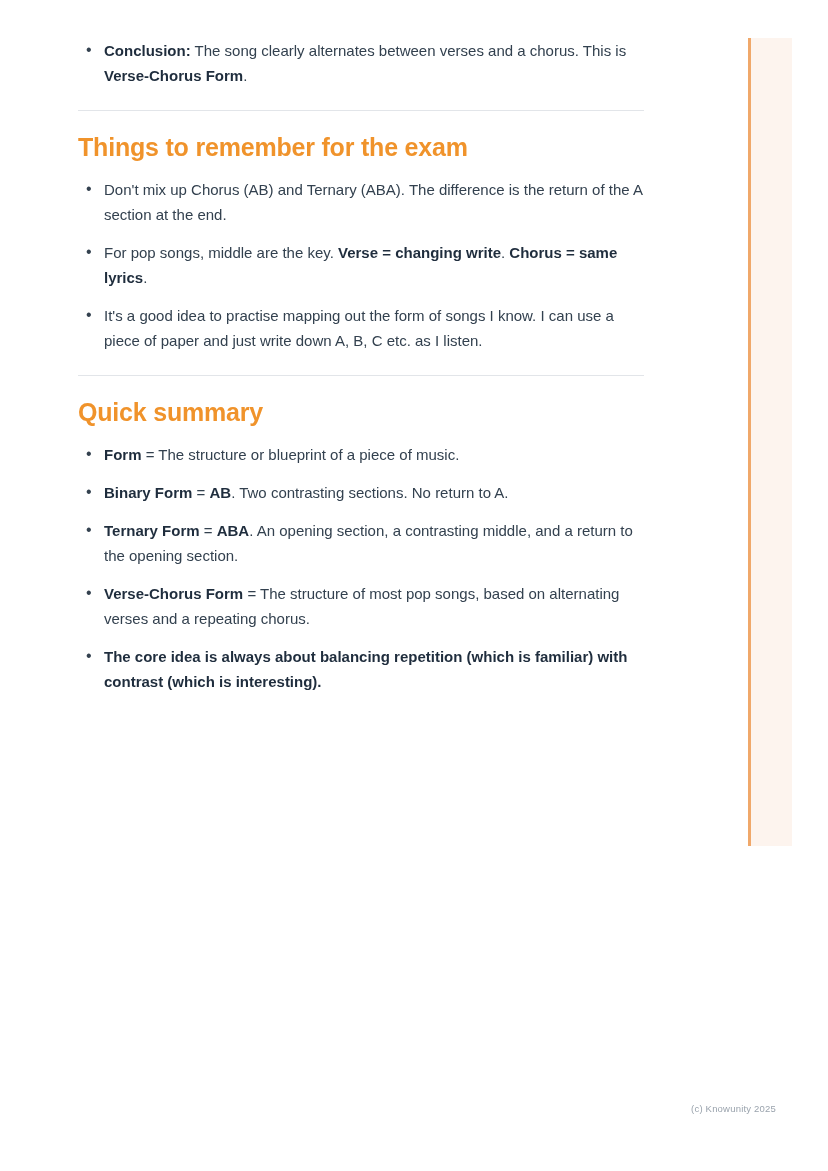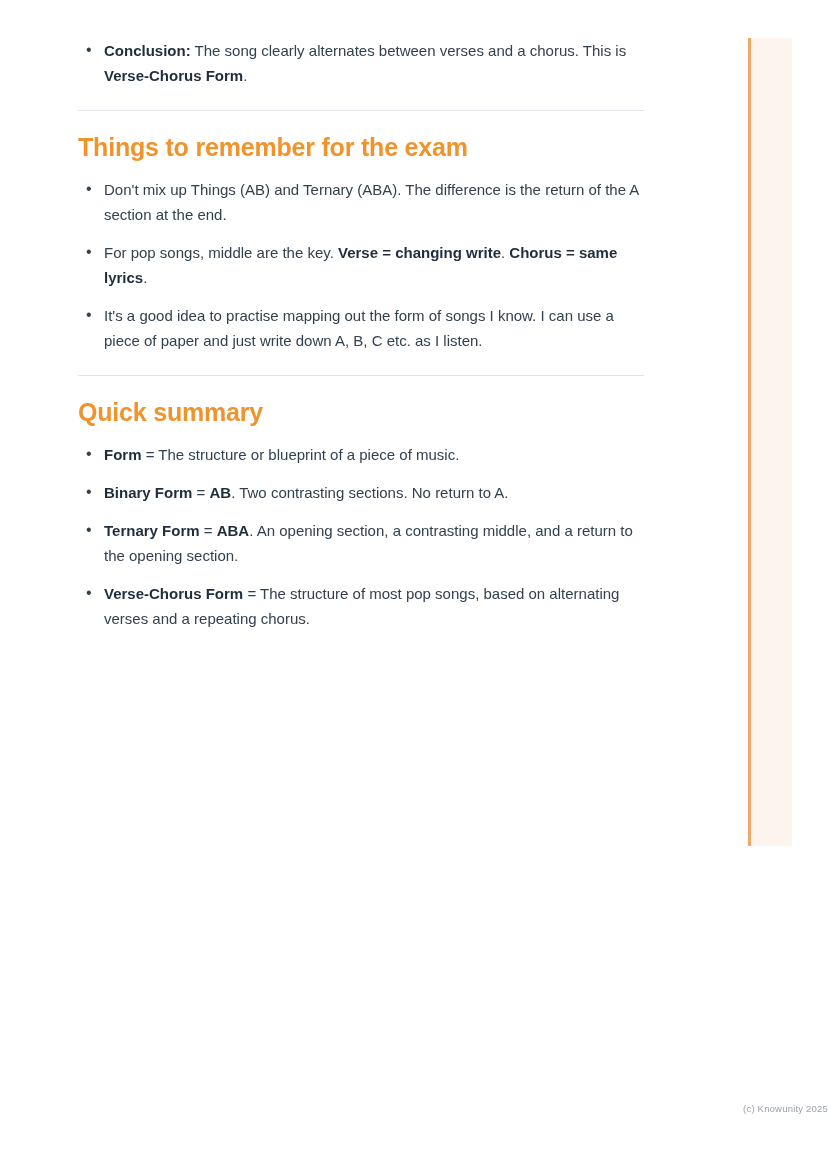--- a/index.html
+++ b/index.html
@@ -76,20 +76,21 @@
     letter-spacing: -0.2px;
   }
   .top-block { margin-top: 2px; }
   .summary-list li { margin-bottom: 12px; }
   .footer {
     position: absolute;
     left: 0;
     top: 1103px;
     width: 828px;
     text-align: right;
+    padding-right: 52px;
     font-size: 9.5px;
     color: #9aa3ad;
     letter-spacing: 0.2px;
   }
 </style>
 </head>
 <body>
 
 <div class="page">
 
@@ -98,32 +99,33 @@
   <div class="content">
 
     <ul class="bullets top-block">
         <li><b>Conclusion:</b><span> The song clearly alternates between verses and a chorus. This is </span><b>Verse-Chorus Form</b><span>.</span></li>
       </ul>
 
     <hr class="divider">
 
     <h2 class="section-title">Things to remember for the exam</h2>
     <ul class="bullets">
-        <li><span>Don't mix up Things (AB) and Ternary (ABA). The difference is the return of the A section at the end.</span></li>
+        <li><span>Don't mix up Chorus (AB) and Ternary (ABA). The difference is the return of the A section at the end.</span></li>
         <li><span>For pop songs, middle are the key. </span><b>Verse = changing write</b><span>. </span><b>Chorus = same lyrics</b><span>.</span></li>
         <li><span>It's a good idea to practise mapping out the form of songs I know. I can use a piece of paper and just write down A, B, C etc. as I listen.</span></li>
       </ul>
 
     <hr class="divider">
 
     <h2 class="section-title">Quick summary</h2>
     <ul class="bullets summary-list">
         <li><b>Form</b><span> = The structure or blueprint of a piece of music.</span></li>
         <li><b>Binary Form</b><span> = </span><b>AB</b><span>. Two contrasting sections. No return to A.</span></li>
         <li><b>Ternary Form</b><span> = </span><b>ABA</b><span>. An opening section, a contrasting middle, and a return to the opening section.</span></li>
         <li><b>Verse-Chorus Form</b><span> = The structure of most pop songs, based on alternating verses and a repeating chorus.</span></li>
+        <li><b>The core idea is always about balancing repetition (which is familiar) with contrast (which is interesting).</b></li>
       </ul>
 
   </div>
 
   <div class="footer">(c) Knowunity 2025</div>
 
 </div>
 
 </body></html>

